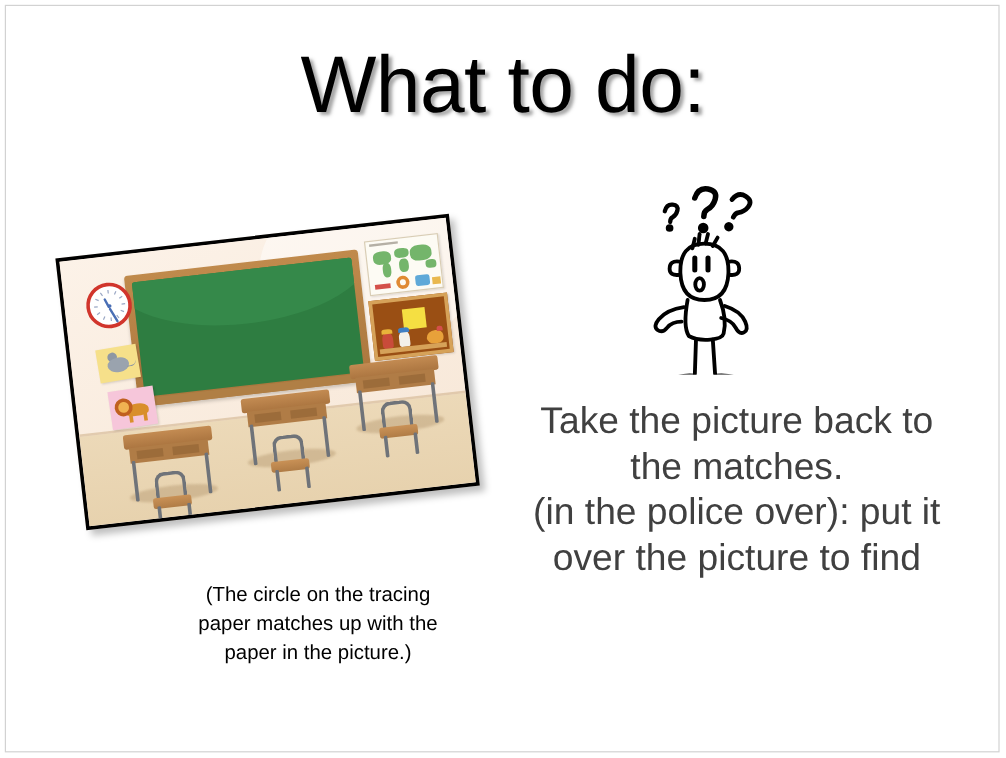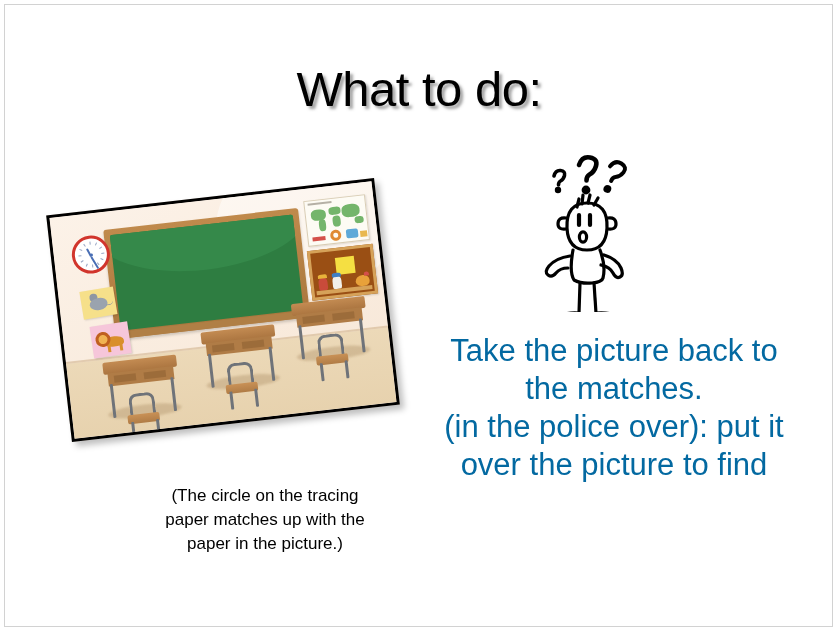--- a/index.html
+++ b/index.html
@@ -28,24 +28,24 @@
     height: 623px;
     border: 1px solid #d2d2d2;
     box-sizing: border-box;
     pointer-events: none;
   }
 
   
   .title {
     position: absolute;
     left: 0;
-    top: 52px;
+    top: 34px;
     width: 838px;
     text-align: center;
-    font-size: 49px;
+    font-size: 67px;
     line-height: 74px;
     font-weight: normal;
     color: #000000;
     letter-spacing: -0.5px;
     text-shadow: 3px 3px 3px rgba(90,90,90,0.55);
     white-space: nowrap;
   }
 
   
   .photo-wrap {
@@ -402,21 +402,21 @@
 
   
   .body-text {
     position: absolute;
     left: 404px;
     top: 332px;
     width: 420px;
     text-align: center;
     font-size: 31px;
     line-height: 38px;
-    color: #0369a1;
+    color: #404040;
   }
 </style>
 </head>
 <body>
 
 <div class="slide">
 
   <div class="slide-border"></div>
 
   <div class="title">What to do:</div>

